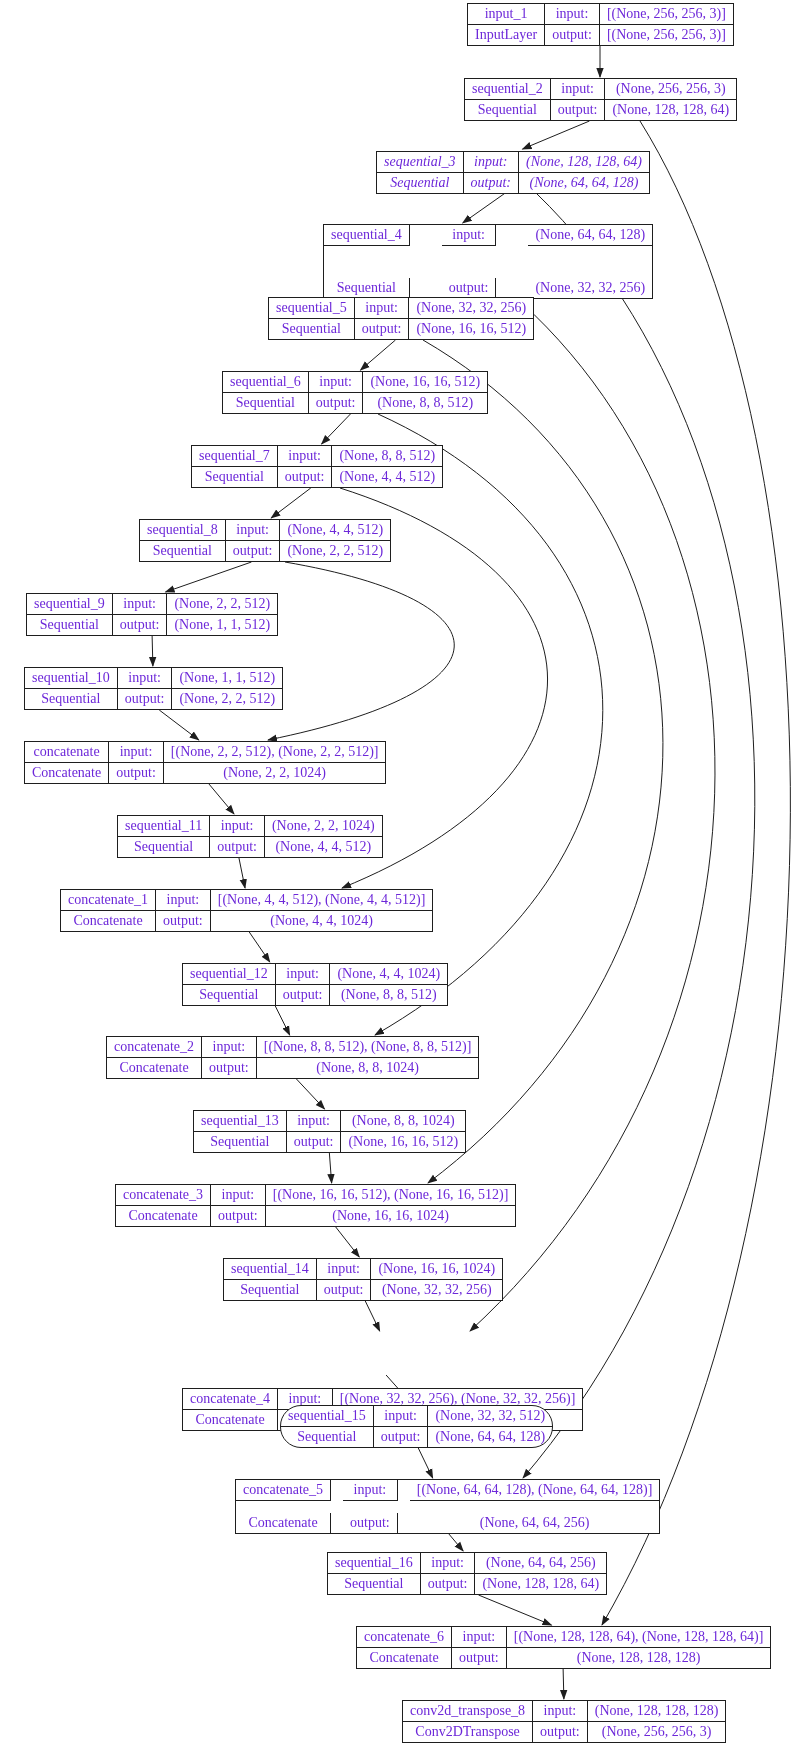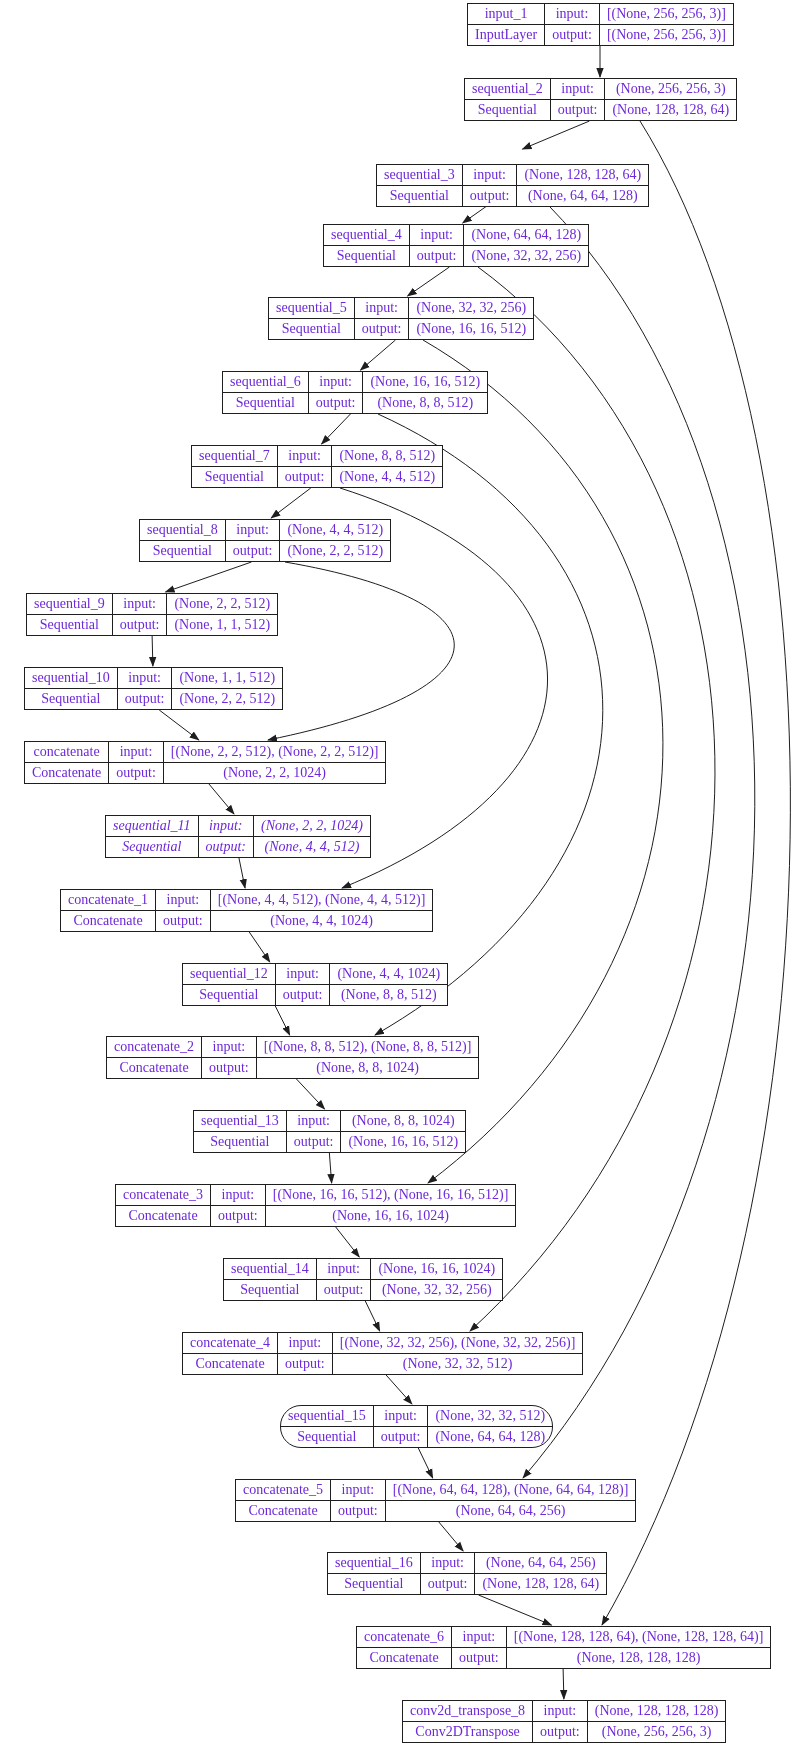--- a/index.html
+++ b/index.html
@@ -72,29 +72,29 @@
     <div class="cell">[(None, 256, 256, 3)]</div>
   </div>
     <div class="node" style="top: 78px; left: 464px;">
     <div class="cell c1 r1">sequential_2</div>
     <div class="cell c2 r1">input:</div>
     <div class="cell    r1">(None, 256, 256, 3)</div>
     <div class="cell c1">Sequential</div>
     <div class="cell c2">output:</div>
     <div class="cell">(None, 128, 128, 64)</div>
   </div>
-    <div class="node" style="top: 164px; left: 376px;">
+    <div class="node" style="top: 151px; left: 376px; font-style: italic;">
     <div class="cell c1 r1">sequential_3</div>
     <div class="cell c2 r1">input:</div>
     <div class="cell    r1">(None, 128, 128, 64)</div>
     <div class="cell c1">Sequential</div>
     <div class="cell c2">output:</div>
     <div class="cell">(None, 64, 64, 128)</div>
   </div>
-    <div class="node" style="top: 224px; left: 323px;">
+    <div class="node" style="top: 224px; left: 323px; gap: 32px;">
     <div class="cell c1 r1">sequential_4</div>
     <div class="cell c2 r1">input:</div>
     <div class="cell    r1">(None, 64, 64, 128)</div>
     <div class="cell c1">Sequential</div>
     <div class="cell c2">output:</div>
     <div class="cell">(None, 32, 32, 256)</div>
   </div>
     <div class="node" style="top: 297px; left: 268px;">
     <div class="cell c1 r1">sequential_5</div>
     <div class="cell c2 r1">input:</div>
@@ -144,21 +144,21 @@
     <div class="cell">(None, 2, 2, 512)</div>
   </div>
     <div class="node" style="top: 741px; left: 24px;">
     <div class="cell c1 r1">concatenate</div>
     <div class="cell c2 r1">input:</div>
     <div class="cell    r1">[(None, 2, 2, 512), (None, 2, 2, 512)]</div>
     <div class="cell c1">Concatenate</div>
     <div class="cell c2">output:</div>
     <div class="cell">(None, 2, 2, 1024)</div>
   </div>
-    <div class="node" style="top: 815px; left: 105px; font-style: italic;">
+    <div class="node" style="top: 815px; left: 117px;">
     <div class="cell c1 r1">sequential_11</div>
     <div class="cell c2 r1">input:</div>
     <div class="cell    r1">(None, 2, 2, 1024)</div>
     <div class="cell c1">Sequential</div>
     <div class="cell c2">output:</div>
     <div class="cell">(None, 4, 4, 512)</div>
   </div>
     <div class="node" style="top: 889px; left: 60px;">
     <div class="cell c1 r1">concatenate_1</div>
     <div class="cell c2 r1">input:</div>
@@ -200,37 +200,37 @@
     <div class="cell">(None, 16, 16, 1024)</div>
   </div>
     <div class="node" style="top: 1258px; left: 223px;">
     <div class="cell c1 r1">sequential_14</div>
     <div class="cell c2 r1">input:</div>
     <div class="cell    r1">(None, 16, 16, 1024)</div>
     <div class="cell c1">Sequential</div>
     <div class="cell c2">output:</div>
     <div class="cell">(None, 32, 32, 256)</div>
   </div>
-    <div class="node" style="top: 1332px; left: 182px;">
+    <div class="node" style="top: 1388px; left: 182px;">
     <div class="cell c1 r1">concatenate_4</div>
     <div class="cell c2 r1">input:</div>
     <div class="cell    r1">[(None, 32, 32, 256), (None, 32, 32, 256)]</div>
     <div class="cell c1">Concatenate</div>
     <div class="cell c2">output:</div>
     <div class="cell">(None, 32, 32, 512)</div>
   </div>
     <div class="node" style="top: 1405px; left: 280px; border-radius: 21px;">
     <div class="cell c1 r1">sequential_15</div>
     <div class="cell c2 r1">input:</div>
     <div class="cell    r1">(None, 32, 32, 512)</div>
     <div class="cell c1">Sequential</div>
     <div class="cell c2">output:</div>
     <div class="cell">(None, 64, 64, 128)</div>
   </div>
-    <div class="node" style="top: 1479px; left: 235px;">
+    <div class="node" style="top: 1479px; left: 235px; gap: 12px;">
     <div class="cell c1 r1">concatenate_5</div>
     <div class="cell c2 r1">input:</div>
     <div class="cell    r1">[(None, 64, 64, 128), (None, 64, 64, 128)]</div>
     <div class="cell c1">Concatenate</div>
     <div class="cell c2">output:</div>
     <div class="cell">(None, 64, 64, 256)</div>
   </div>
     <div class="node" style="top: 1552px; left: 327px;">
     <div class="cell c1 r1">sequential_16</div>
     <div class="cell c2 r1">input:</div>

